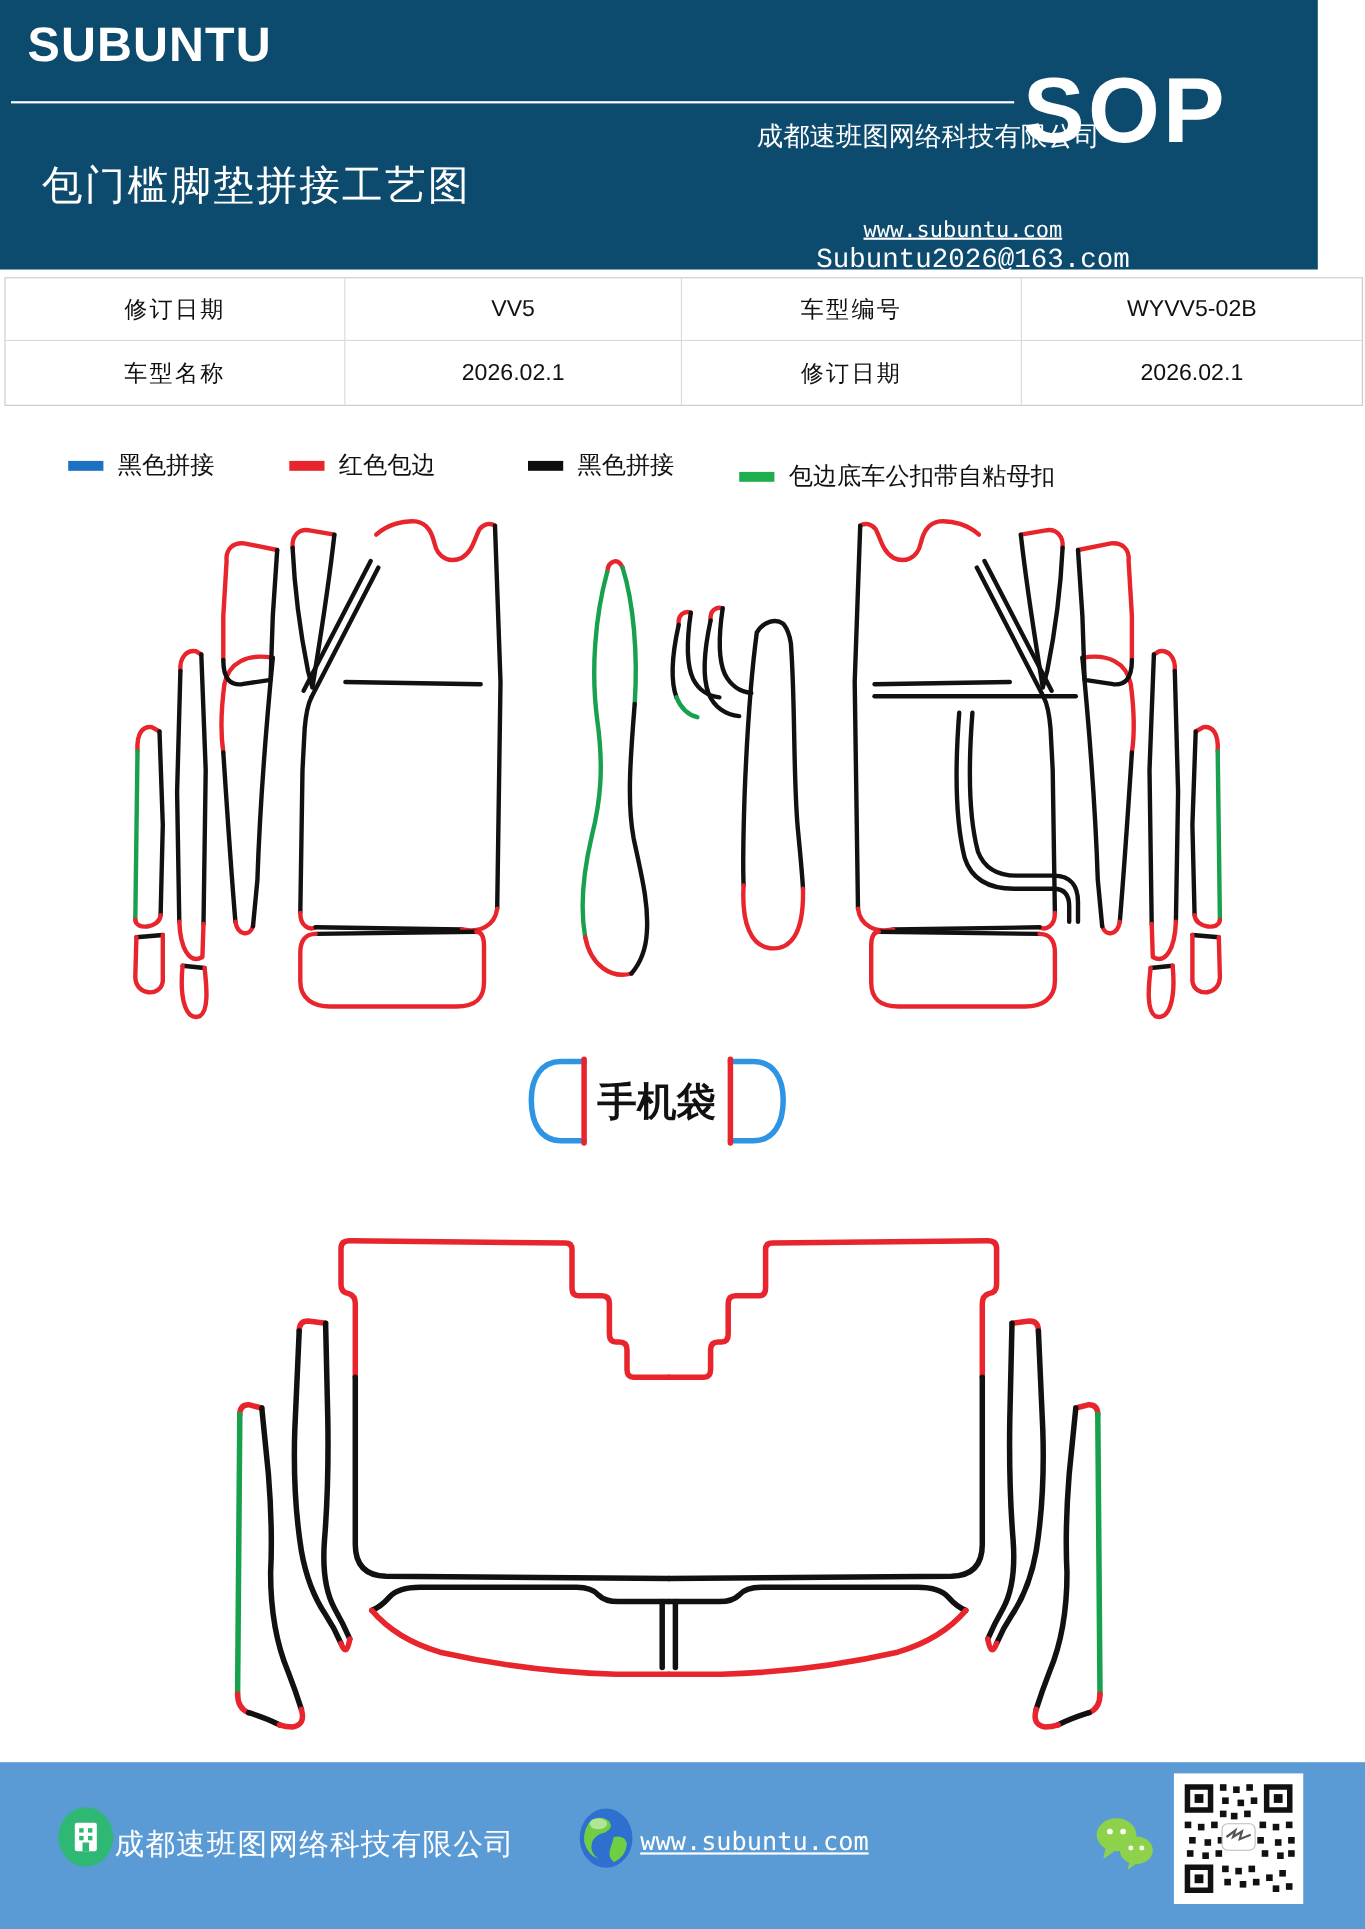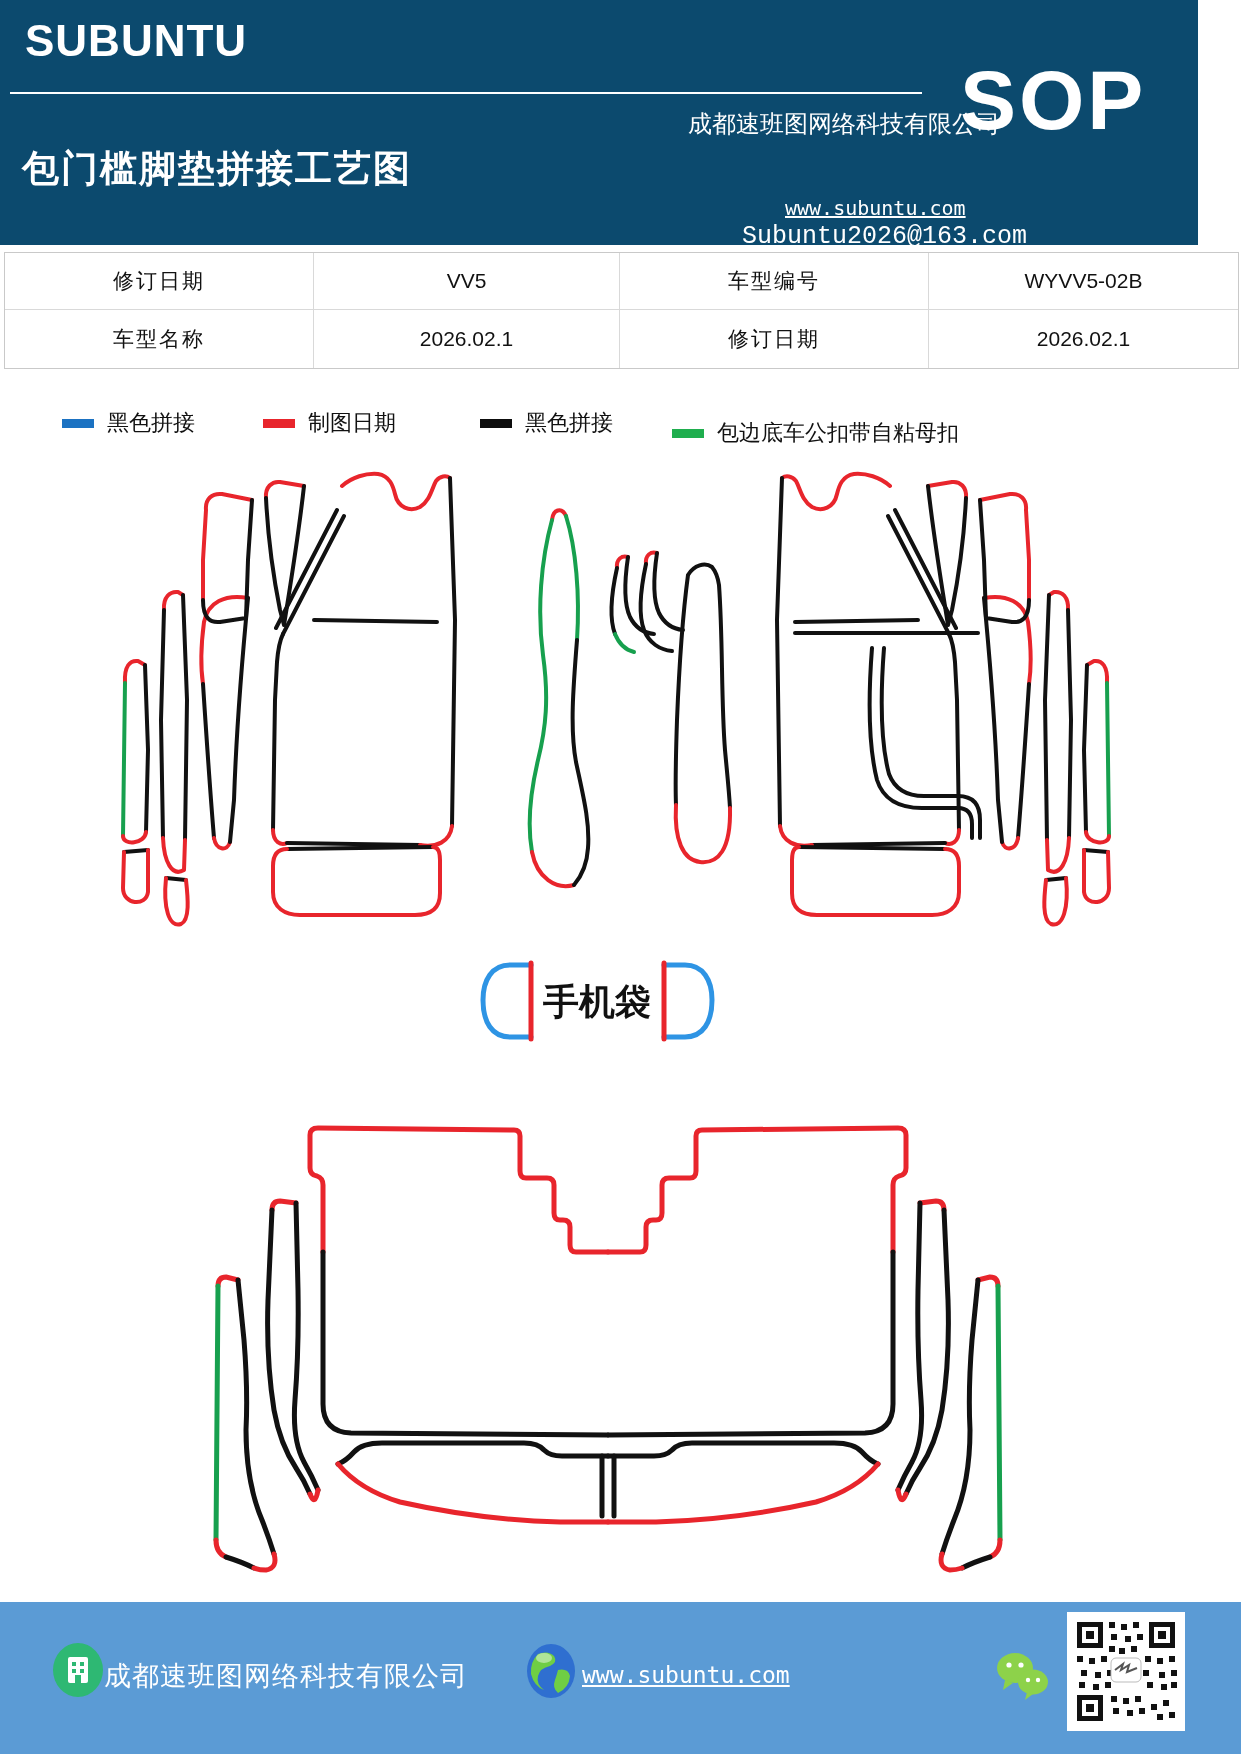--- a/index.html
+++ b/index.html
@@ -3,29 +3,29 @@
 <meta charset="utf-8">
 <style>
   html,body{margin:0;padding:0;background:#888;}
   .page{position:relative;width:1241px;height:1754px;background:#ffffff;overflow:hidden;
         font-family:"Liberation Sans",sans-serif;margin:0 auto;}
   
   .header{position:absolute;left:0;top:0;width:1198px;height:245px;background:#0c4a6e;}
   .logo{position:absolute;left:25px;top:16px;color:#fff;font-size:44px;font-weight:bold;
         letter-spacing:1px;font-family:"Liberation Sans",sans-serif;}
   .header-rule{position:absolute;left:10px;top:92px;width:912px;height:2px;background:#fff;}
-  .doc-title{position:absolute;left:22px;top:144px;color:#fff;font-size:37px;font-weight:bold;
+  .doc-title{position:absolute;left:38px;top:144px;color:#fff;font-size:37px;font-weight:normal;
         letter-spacing:2px;}
   .company-line{position:absolute;left:688px;top:108px;width:240px;color:#fff;font-size:24px;
         font-family:"Liberation Serif",serif;white-space:nowrap;}
   .site-line{position:absolute;left:785px;top:196px;color:#fff;font-size:20px;
         font-family:"DejaVu Sans Mono",monospace;text-decoration:underline;}
   .mail-line{position:absolute;left:742px;top:222px;color:#fff;font-size:25px;
         font-family:Liberation Mono, monospace;}
-  .sop{position:absolute;left:960px;top:52px;color:#fff;font-size:84px;font-weight:bold;
+  .sop{position:absolute;left:930px;top:52px;color:#fff;font-size:84px;font-weight:bold;
         letter-spacing:3px;font-family:"Liberation Sans",sans-serif;}
   
   .info-table{position:absolute;left:4px;top:252px;width:1233px;height:115px;
         display:grid;grid-template-columns:309px 306px 309px 309px;grid-template-rows:57px 58px;
         border:1px solid #c9c9c9;background:#fff;}
   .info-table .cell{border-right:1px solid #d9d9d9;border-bottom:1px solid #d9d9d9;
         display:flex;align-items:center;justify-content:center;font-size:21px;color:#111;}
   .info-table .cell:nth-child(4n){border-right:none;}
   .info-table .cell:nth-child(n+5){border-bottom:none;}
   .info-table .lab{font-family:"Liberation Serif",serif;letter-spacing:2px;}
@@ -72,21 +72,21 @@
     <div class="cell">2026.02.1</div>
   </div>
 
   <div class="legend">
     <div class="item" style="left:62px;top:6px;">
       <span class="swatch c-blue"></span>
       <span class="lbl">黑色拼接</span>
     </div>
     <div class="item" style="left:263px;top:6px;">
       <span class="swatch c-red"></span>
-      <span class="lbl">制图日期</span>
+      <span class="lbl">红色包边</span>
     </div>
     <div class="item" style="left:480px;top:6px;">
       <span class="swatch c-black"></span>
       <span class="lbl">黑色拼接</span>
     </div>
     <div class="item" style="left:672px;top:16px;">
       <span class="swatch c-green"></span>
       <span class="lbl">包边底车公扣带自粘母扣</span>
     </div>
   </div>

